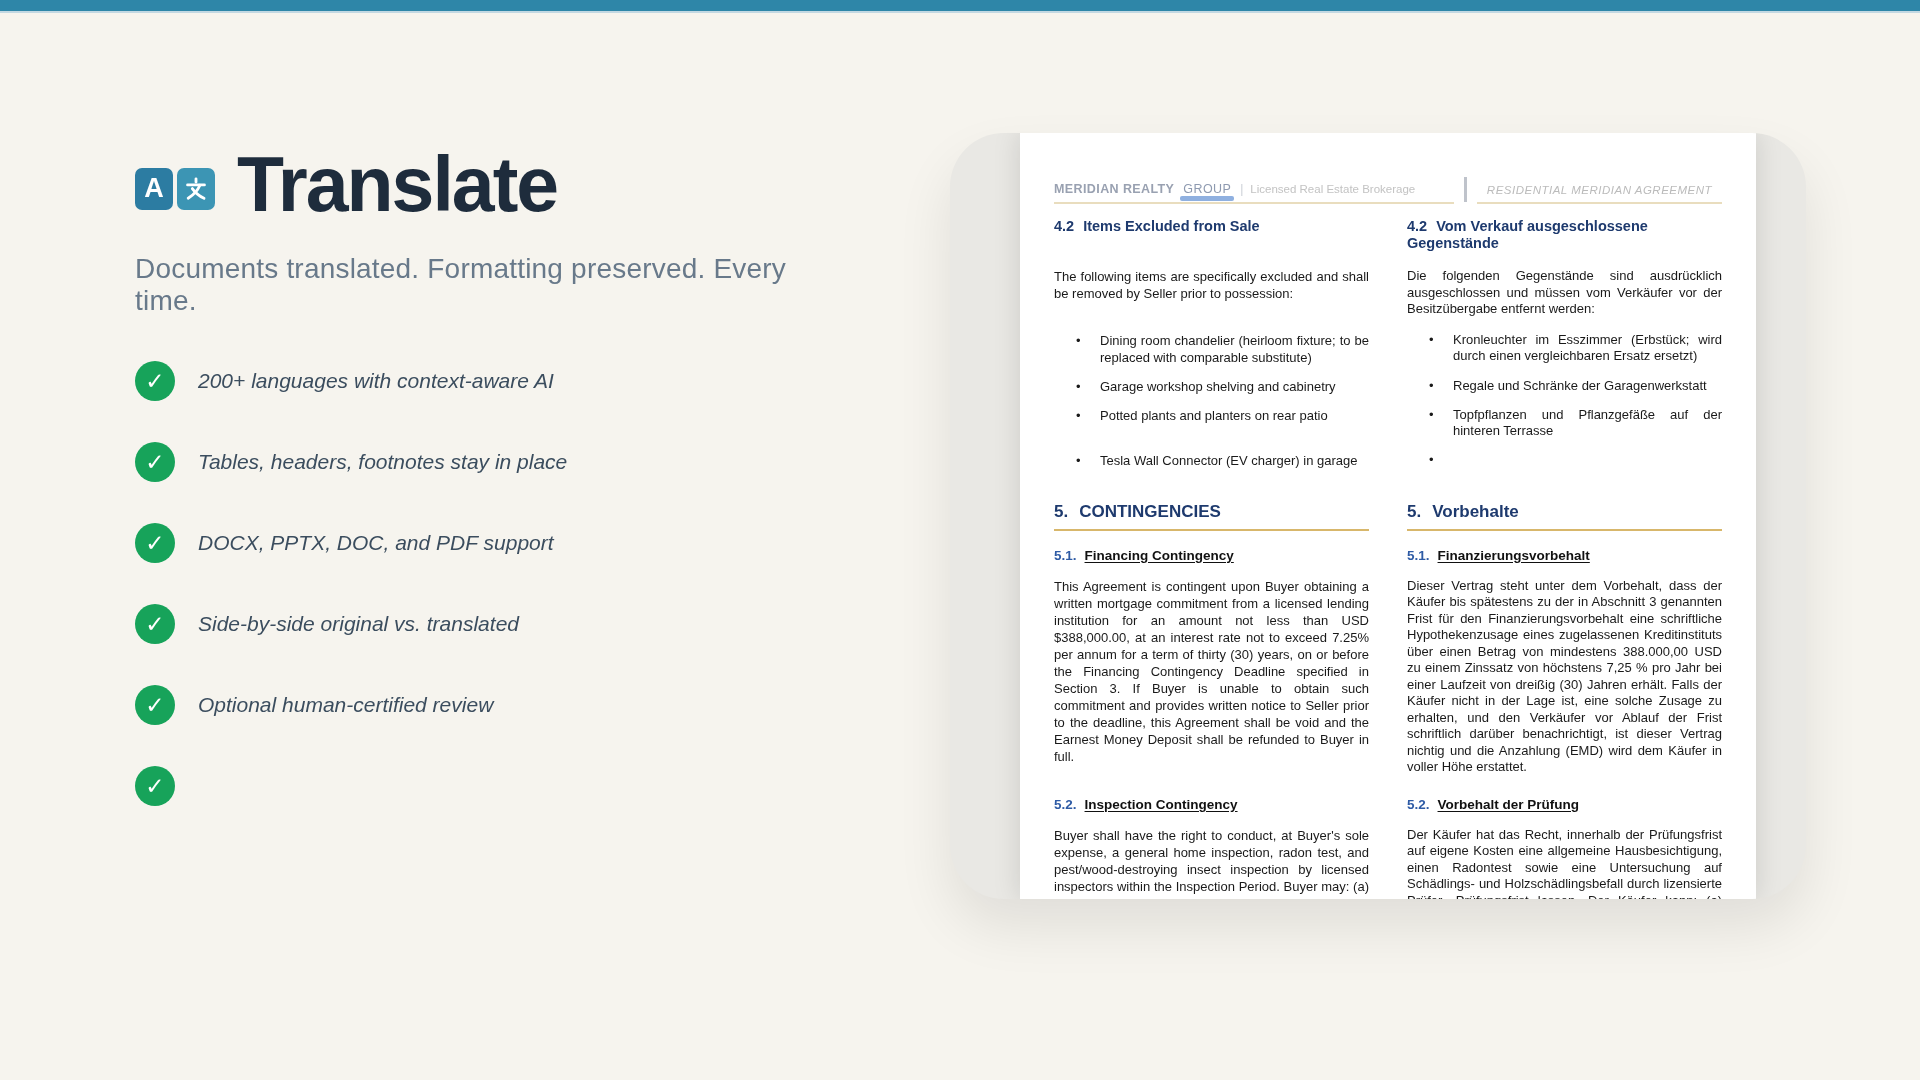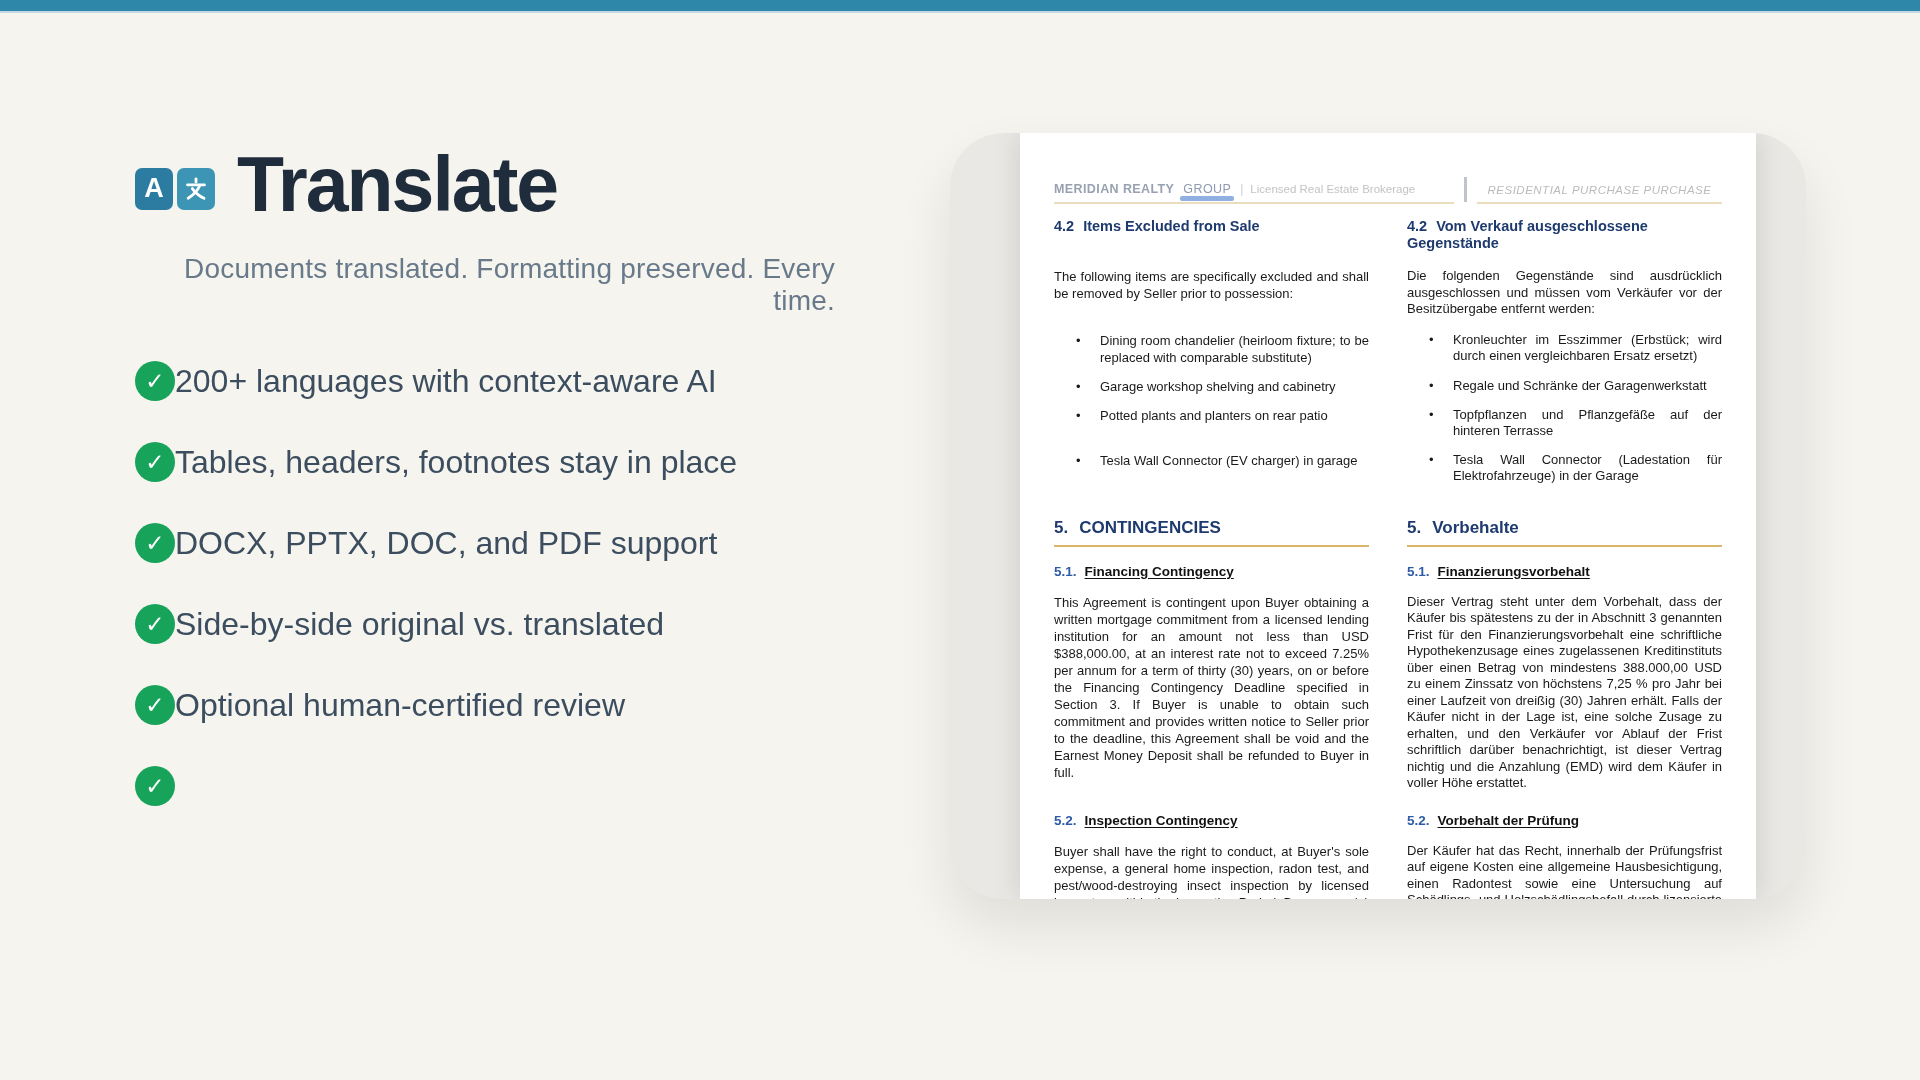--- a/index.html
+++ b/index.html
@@ -11,26 +11,26 @@
   
   .topbar{position:absolute;top:0;left:0;width:1920px;height:11px;background:#2E86A8;border-bottom:2px solid #C3D8E2;}
   
   .hero{position:absolute;left:135px;top:148px;width:700px;}
   .hero-head{display:flex;align-items:center;gap:22px;}
   .ticon{display:flex;gap:4px;transform:translateY(4px);}
   .tile{width:38px;height:42px;border-radius:7px;display:flex;align-items:center;justify-content:center;color:#fff;font-weight:bold;}
   .tile-a{background:#2C7CA2;font-size:27px;}
   .tile-b{background:#3C95B4;}
   .hero-title{font-size:77px;font-weight:bold;color:#1E2C3C;letter-spacing:-2px;line-height:0.95;}
-  .hero-sub{margin-top:32px;font-size:28px;color:#68798A;letter-spacing:0.2px;text-align:right;}
+  .hero-sub{margin-top:32px;font-size:28px;color:#68798A;letter-spacing:0.2px;}
   
   .features{position:absolute;left:135px;top:361px;}
   .feature{display:flex;align-items:center;height:40px;margin-bottom:41px;}
   .check{flex:0 0 40px;width:40px;height:40px;border-radius:50%;background:#17A35A;color:#fff;display:flex;align-items:center;justify-content:center;font-size:23px;font-weight:bold;}
-  .feature-label{font-size:32px;color:#3B4D5E;}
+  .feature-label{margin-left:23px;font-size:21px;color:#3B4D5E;font-style:italic;}
   
   .doc-frame{position:absolute;left:950px;top:133px;width:856px;height:766px;background:#E9E8E4;border-radius:54px;overflow:hidden;box-shadow:0 28px 55px rgba(0,0,0,0.09);}
   .doc-page{position:absolute;left:70px;top:0;width:736px;height:766px;background:#ffffff;box-shadow:0 0 26px rgba(0,0,0,0.13);box-sizing:border-box;padding:44px 34px 0 34px;overflow:hidden;}
   
   .doc-header{display:flex;align-items:flex-end;}
   .dh-left{flex:62 0 0;border-bottom:2px solid #E9DDBE;padding-bottom:6px;display:flex;align-items:baseline;gap:7px;white-space:nowrap;}
   .brand{font-weight:bold;font-size:12.5px;color:#99A1B1;letter-spacing:0.4px;}
   .brand-hl{font-weight:normal;font-size:12.5px;color:#8E9AB0;letter-spacing:0.4px;position:relative;padding:0 2px;}
   .brand-hl::after{content:"";position:absolute;left:-1px;right:-1px;bottom:-5px;height:5px;background:#8FB0E0;border-radius:2px;}
   .dh-sep{color:#CBCFD6;font-size:12px;}
@@ -108,21 +108,21 @@
   <div class="doc-page">
 
     <div class="doc-header">
       <div class="dh-left">
         <span class="brand">MERIDIAN REALTY</span>
         <span class="brand-hl">GROUP</span>
         <span class="dh-sep">|</span>
         <span class="dh-sub">Licensed Real Estate Brokerage</span>
       </div>
       <div class="dh-divider"></div>
-      <div class="dh-right">RESIDENTIAL PURCHASE PURCHASE</div>
+      <div class="dh-right">RESIDENTIAL MERIDIAN AGREEMENT</div>
     </div>
 
     <div class="doc-body">
 
       <div class="h42">
         <span class="num">4.2</span><span>Items Excluded from Sale</span>
       </div>
       <div class="h42">
         <span class="num">4.2</span><span>Vom Verkauf ausgeschlossene Gegenstände</span>
       </div>
@@ -156,21 +156,20 @@
         <span class="b-dot">•</span>
         <span class="b-text">Topfpflanzen und Pflanzgefäße auf der hinteren Terrasse</span>
       </div>
 
       <div class="bullet">
         <span class="b-dot">•</span>
         <span class="b-text">Tesla Wall Connector (EV charger) in garage</span>
       </div>
       <div class="bullet de">
         <span class="b-dot">•</span>
-        <span class="b-text">Tesla Wall Connector (Ladestation für Elektrofahrzeuge) in der Garage</span>
       </div>
 
       <div class="s5">
         <span class="num">5.</span><span>CONTINGENCIES</span>
       </div>
       <div class="s5">
         <span class="num">5.</span><span>Vorbehalte</span>
       </div>
 
       <div class="shead">

